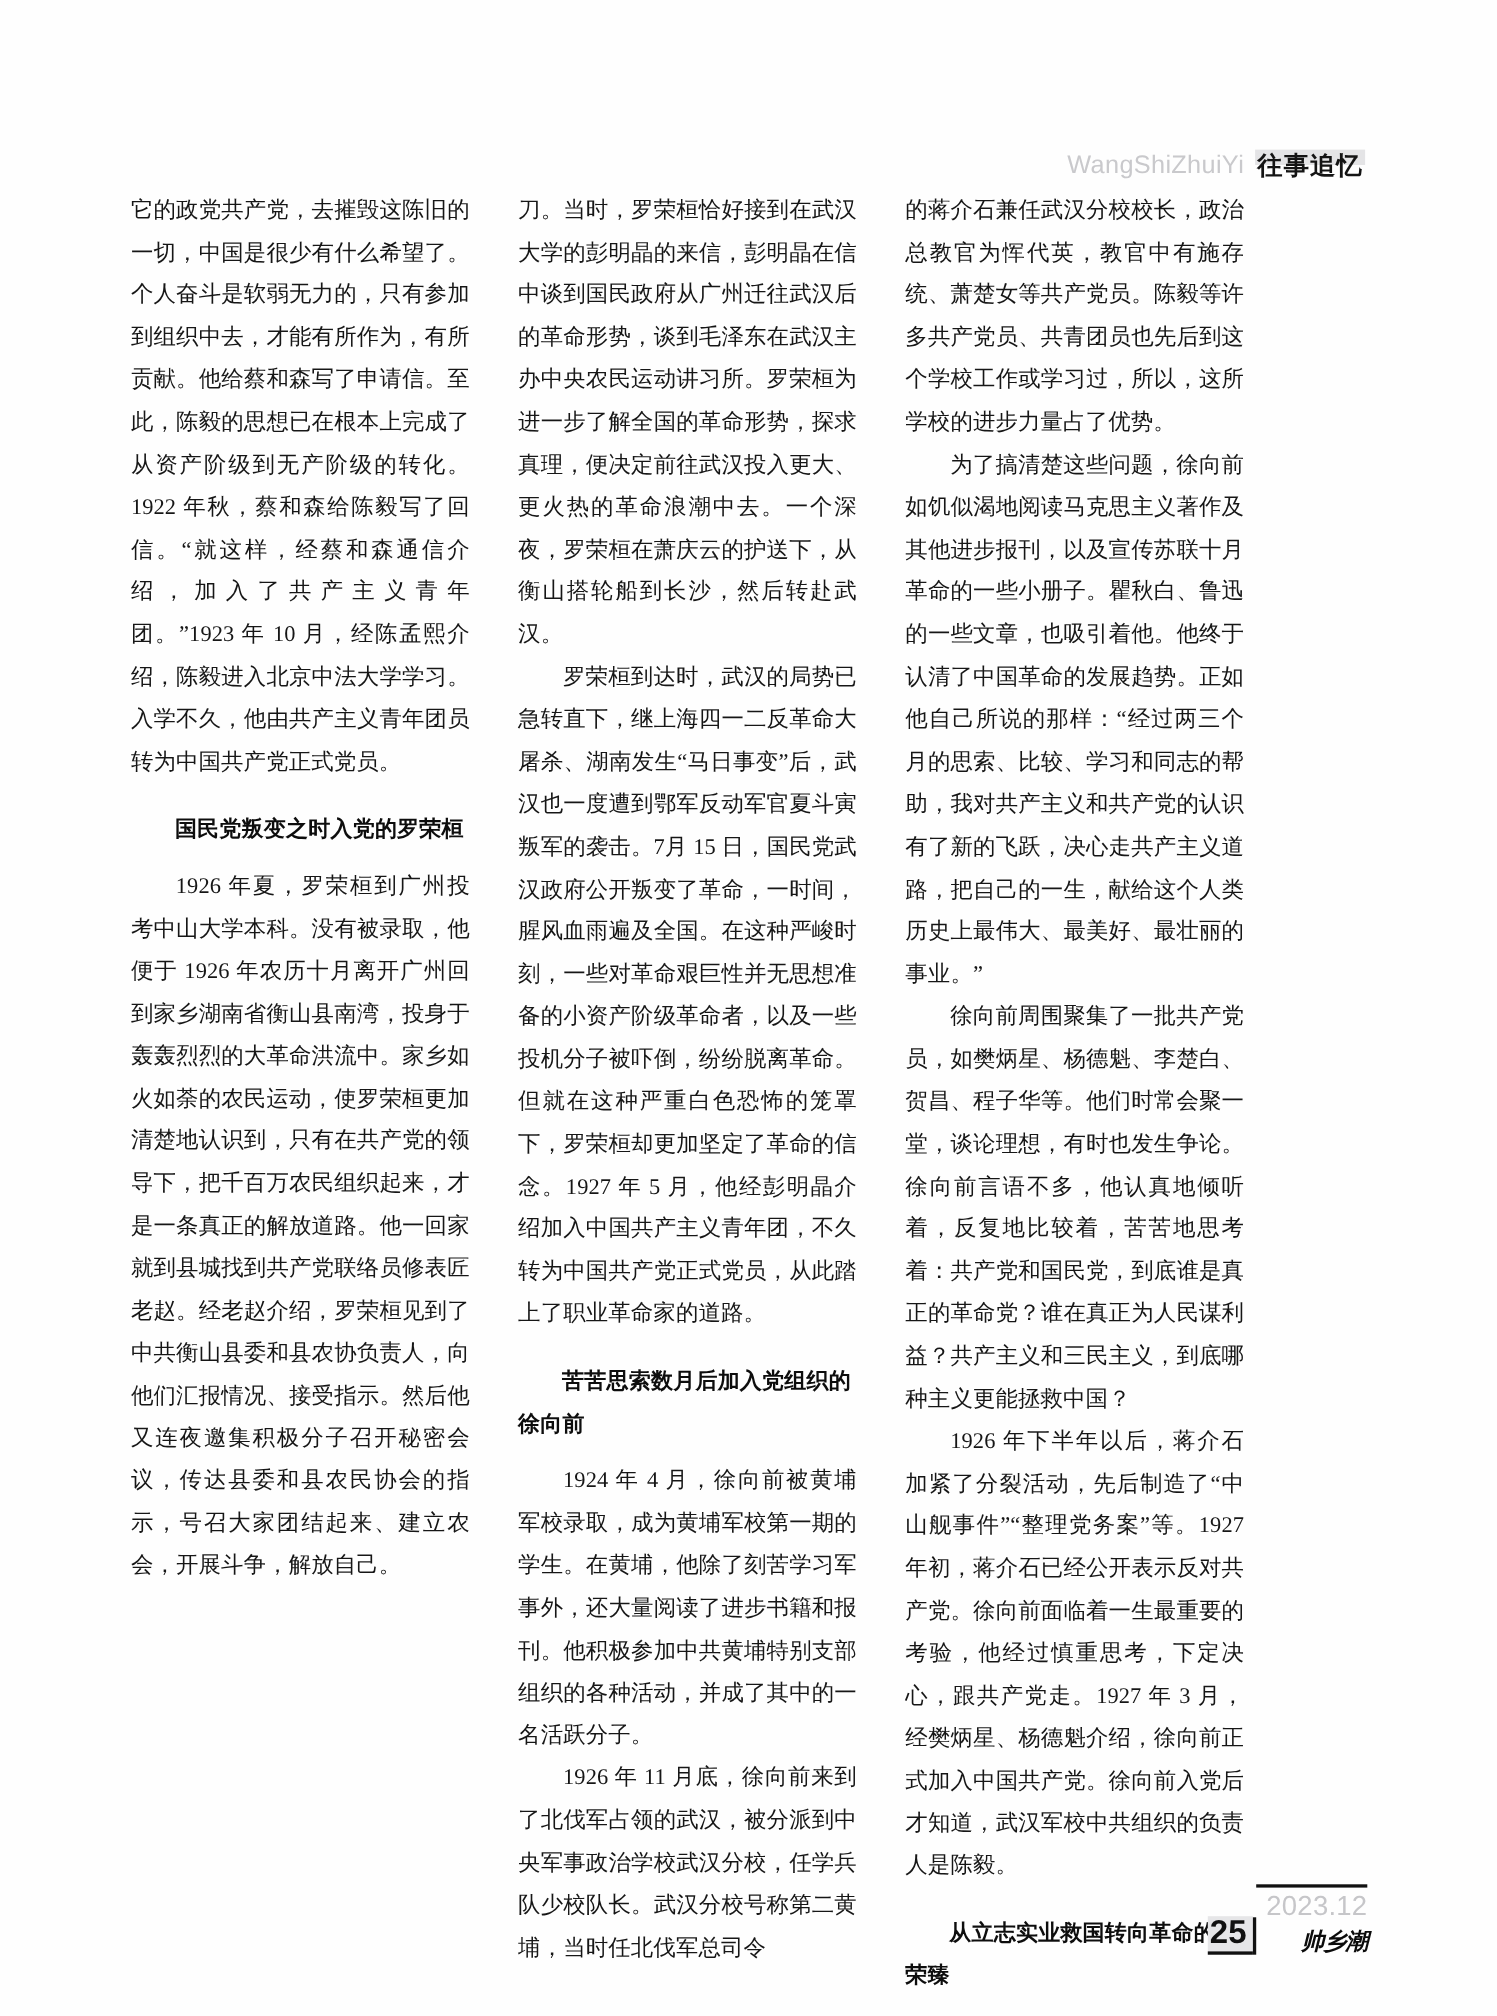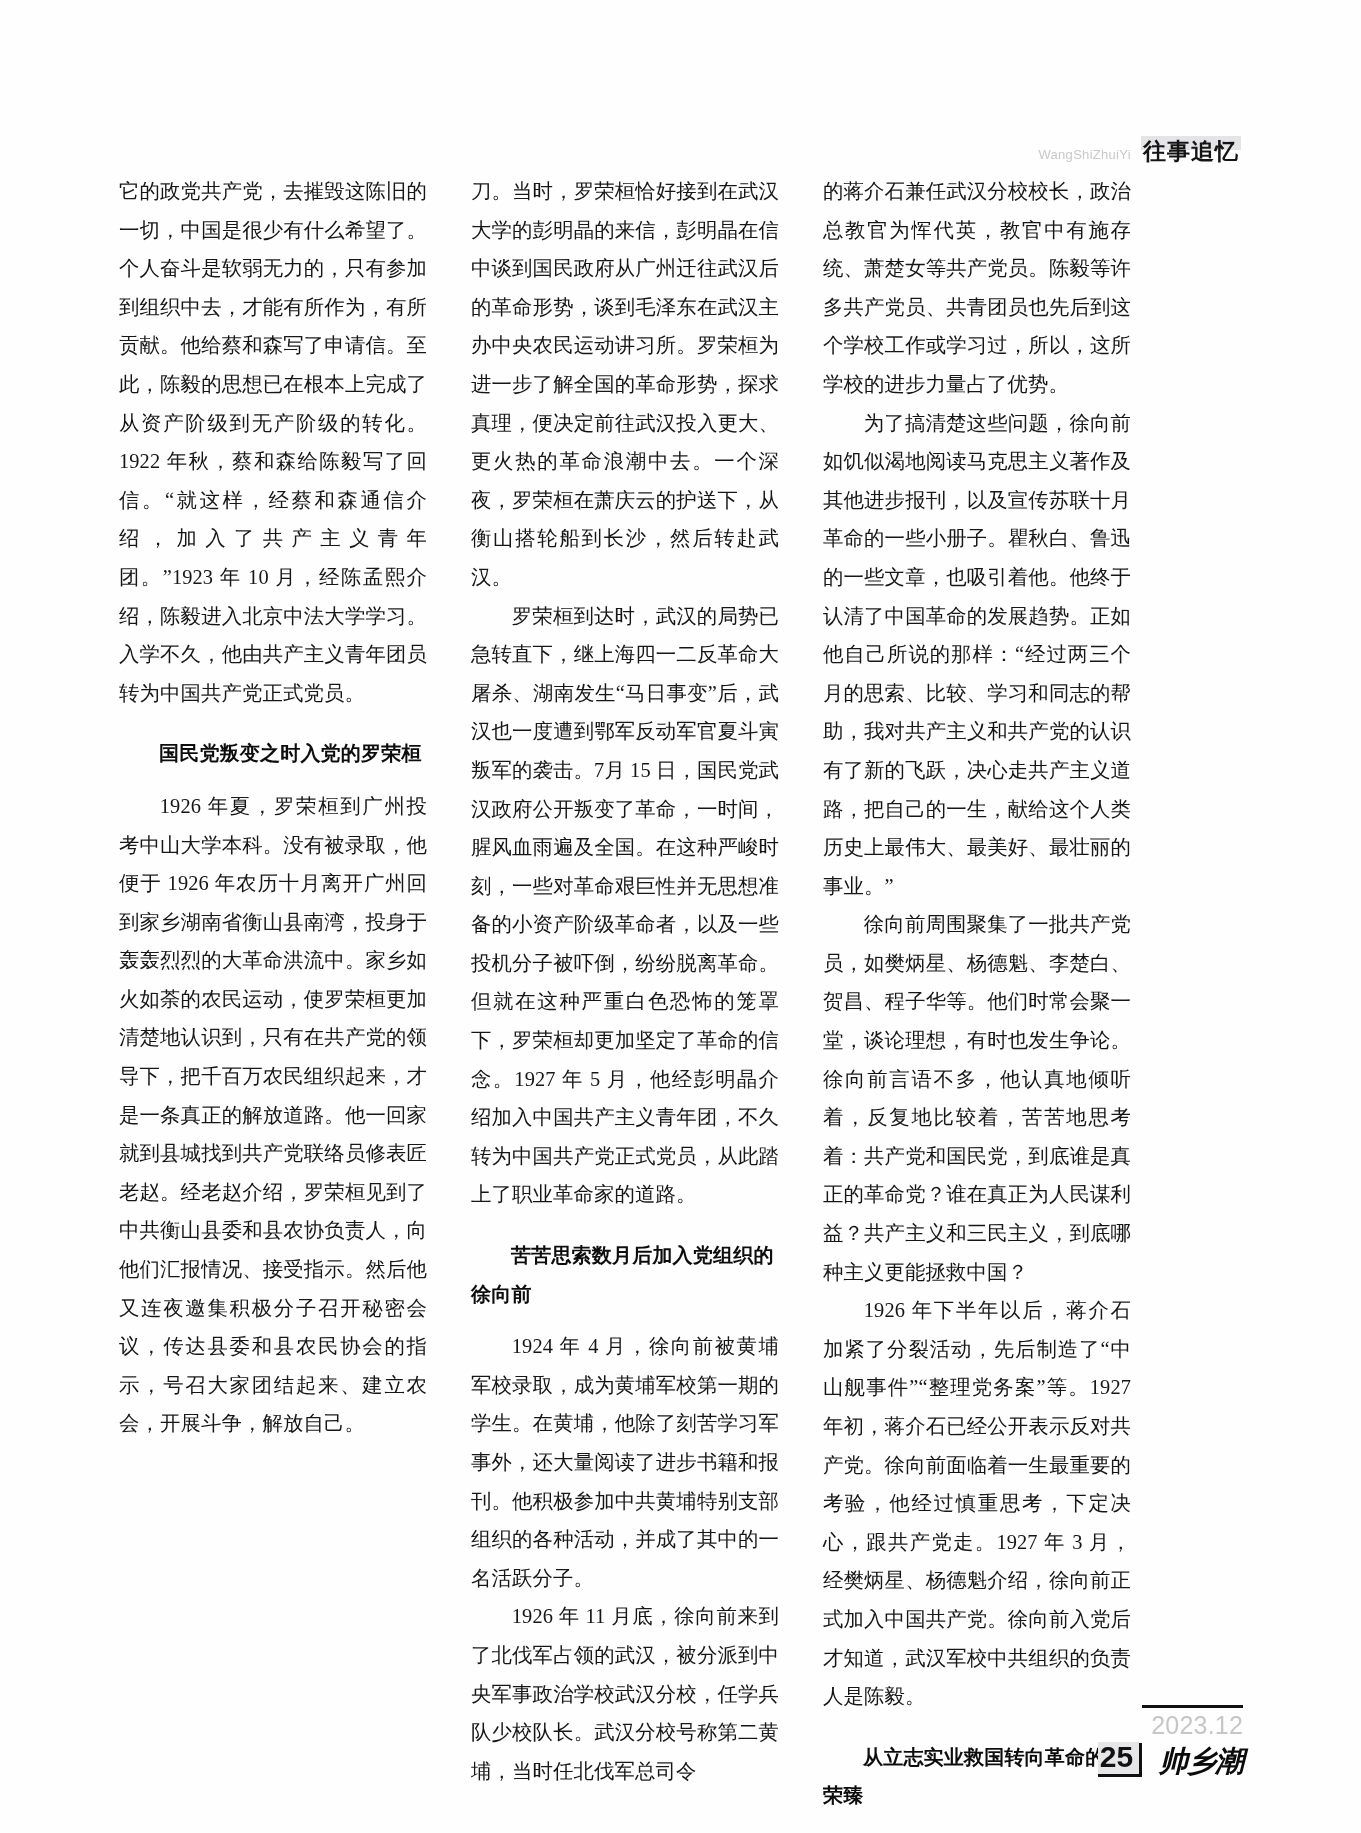--- a/index.html
+++ b/index.html
@@ -27,21 +27,21 @@
     position: absolute;
     top: 133px;
     right: 120px;
     display: flex;
     align-items: flex-end;
     gap: 10px;
     height: 30px;
   }
   .rh-pinyin {
     font-family: "Liberation Sans", "DejaVu Sans", sans-serif;
-    font-size: 13px;
+    font-size: 23px;
     letter-spacing: 0.3px;
     color: #c9c9cc;
     line-height: 1;
     padding-bottom: 2px;
   }
   .rh-cn {
     font-family: "DejaVu Sans", "Liberation Sans", sans-serif;
     font-size: 23px;
     font-weight: 700;
     color: #141414;
@@ -134,21 +134,21 @@
   }
   .folio-date {
     font-family: "Liberation Sans", "DejaVu Sans", sans-serif;
     font-size: 25px;
     color: #c6c6c9;
     line-height: 1;
     letter-spacing: 0.2px;
   }
   .folio-logo {
     font-family: "DejaVu Sans", "Liberation Sans", sans-serif;
-    font-size: 29px;
+    font-size: 21px;
     font-weight: 700;
     color: #0b0b0b;
     line-height: 1;
     font-style: italic;
     letter-spacing: -1px;
   }
 </style>
 </head>
 <body>
 

